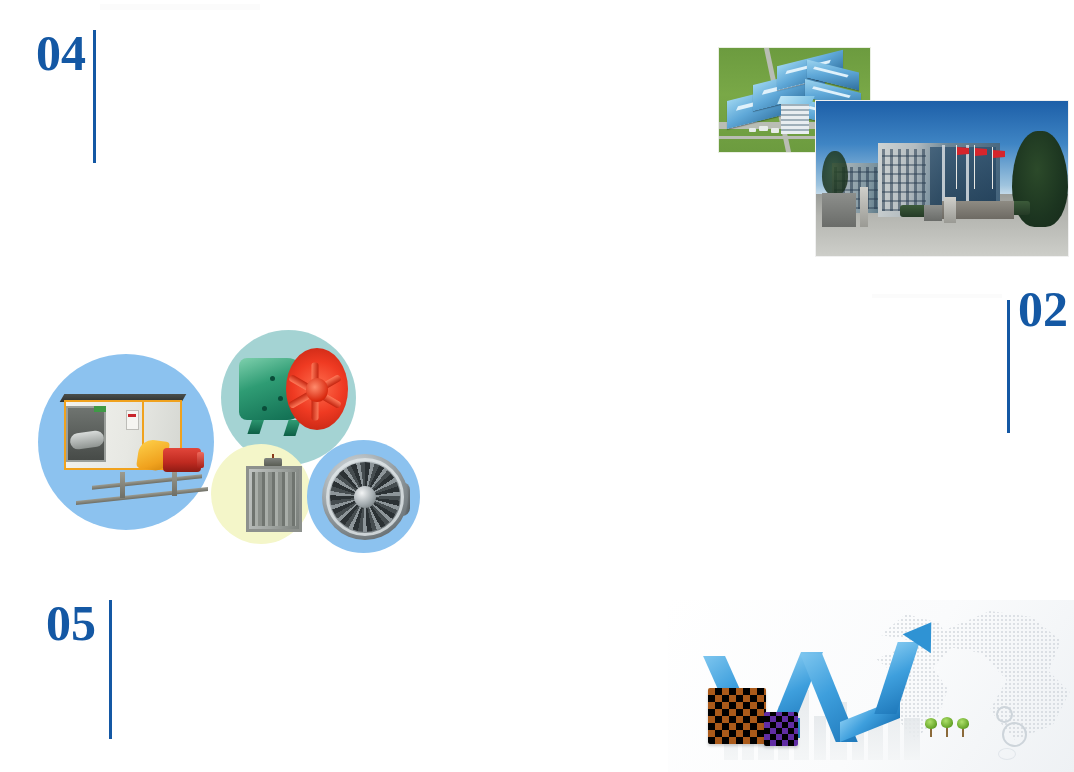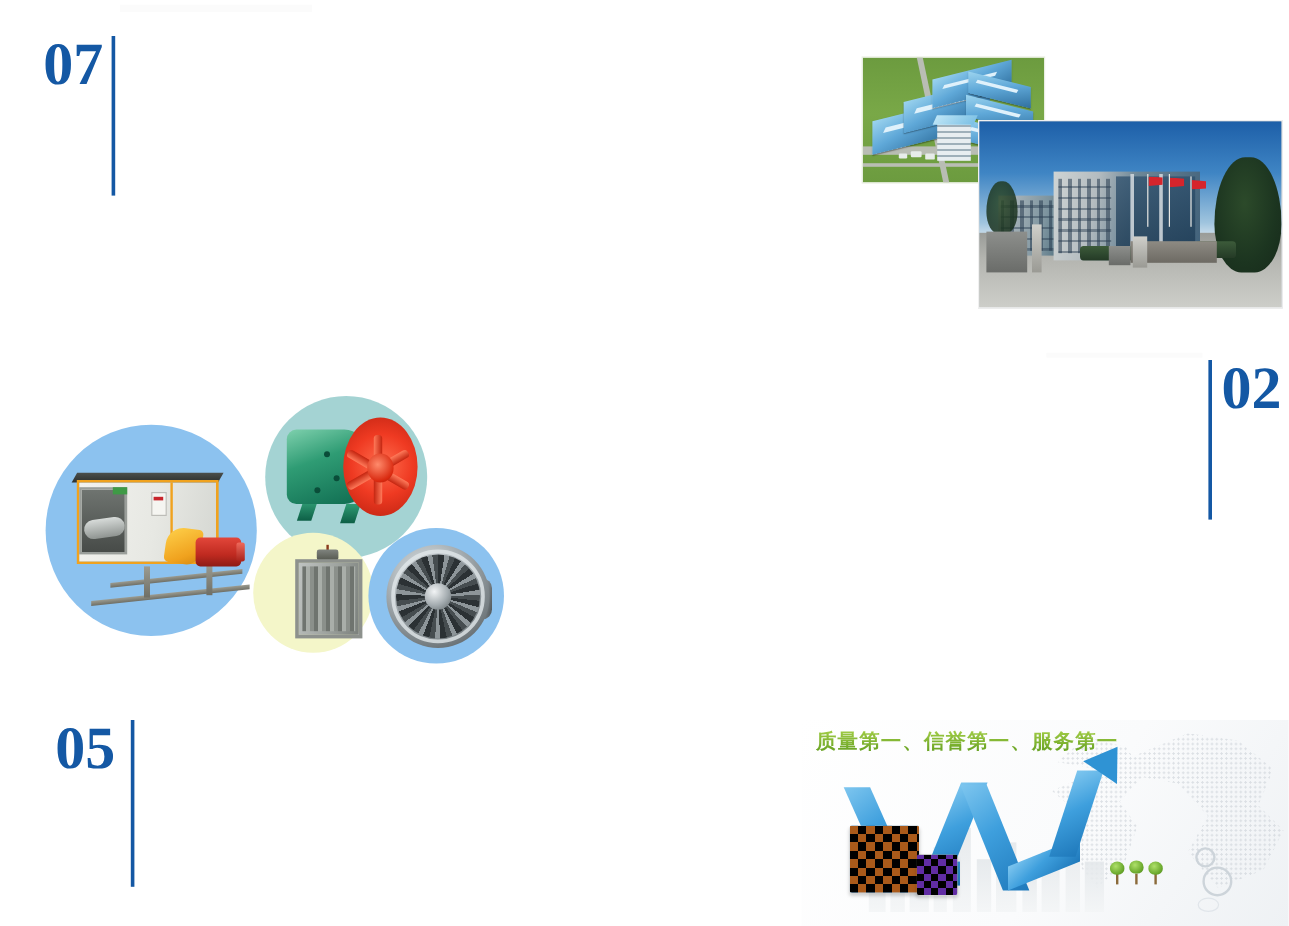--- a/index.html
+++ b/index.html
@@ -32,21 +32,21 @@
   }
   .sec-rule {
     position: absolute;
     width: 3px;
     background: #1458a4;
   }
 
   #num-01 { left: 36px;  top: 28px; }
   #rule-01 { left: 93px; top: 30px; height: 133px; }
 
-  #num-02 { left: 1018px; top: 298px; }
+  #num-02 { left: 1018px; top: 284px; }
   #rule-02 { left: 1007px; top: 300px; height: 133px; }
 
   #num-03 { left: 46px;  top: 598px; }
   #rule-03 { left: 109px; top: 600px; height: 139px; }
 
   
   .artifact {
     position: absolute;
     background: #fbfbfb;
   }
@@ -420,21 +420,21 @@
   }
 </style>
 </head>
 <body>
 
 <div id="page">
 
   <div class="artifact" id="artifact-top"></div>
   <div class="artifact" id="artifact-right"></div>
 
-  <div class="sec-num" id="num-01">07</div>
+  <div class="sec-num" id="num-01">04</div>
   <div class="sec-rule" id="rule-01"></div>
 
   <div class="sec-rule" id="rule-02"></div>
   <div class="sec-num" id="num-02">02</div>
 
   <div class="sec-num" id="num-03">05</div>
   <div class="sec-rule" id="rule-03"></div>
 
   <div class="photo" id="photo-factory-plan">
     <div class="plan-road" style="left:0; top:74px; width:151px; height:7px;"></div>
@@ -570,16 +570,15 @@
     <div class="mini-tree-top" style="left:257px; top:118px;"></div>
     <div class="mini-tree-trunk" style="left:278px; top:128px;"></div>
     <div class="mini-tree-top" style="left:273px; top:117px;"></div>
     <div class="mini-tree-trunk" style="left:294px; top:128px;"></div>
     <div class="mini-tree-top" style="left:289px; top:118px;"></div>
 
     <div class="ring-o" style="left:328px; top:106px; width:13px; height:13px;"></div>
     <div class="ring-o" style="left:334px; top:122px; width:21px; height:21px;"></div>
     <div class="ring-faint" style="left:330px; top:148px; width:16px; height:10px;"></div>
 
-    <div id="banner-slogan">质量第一、信誉第一、服务第一</div>
   </div>
 
 </div>
 
 </body></html>

